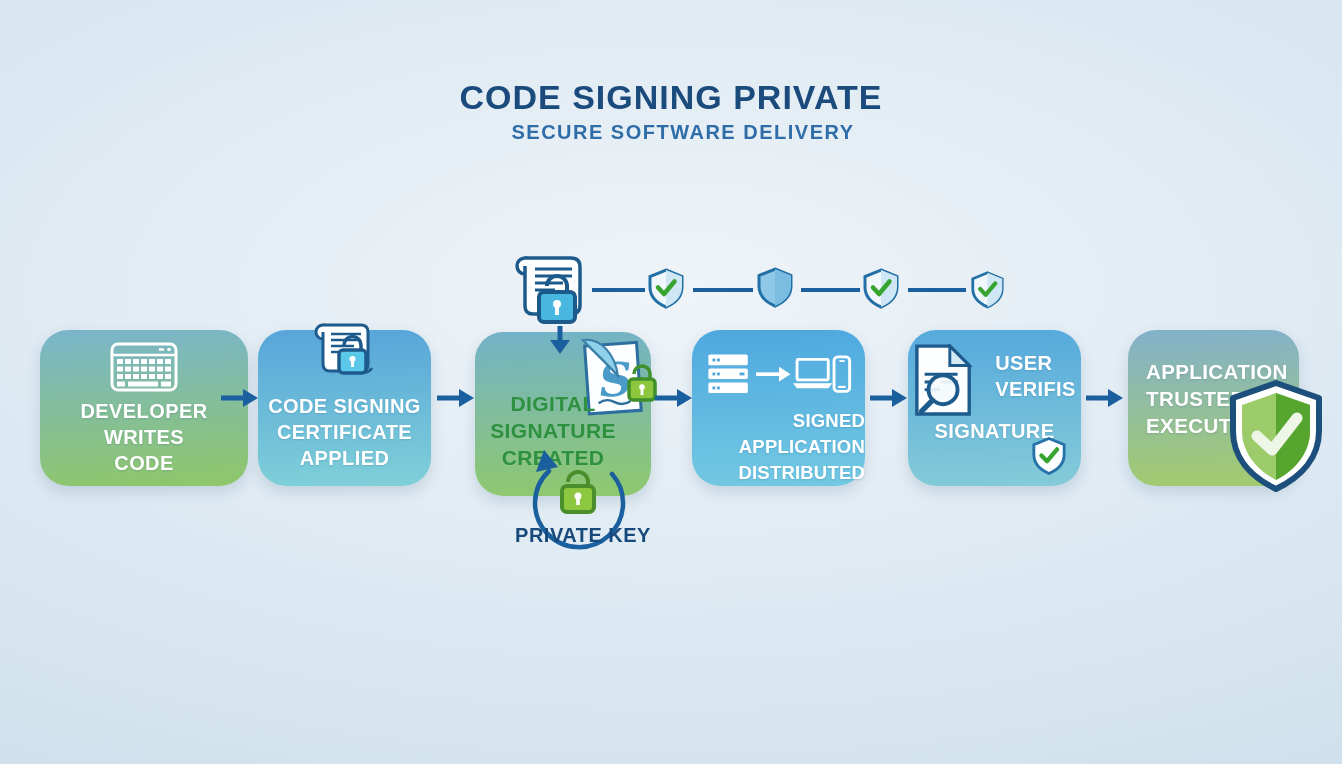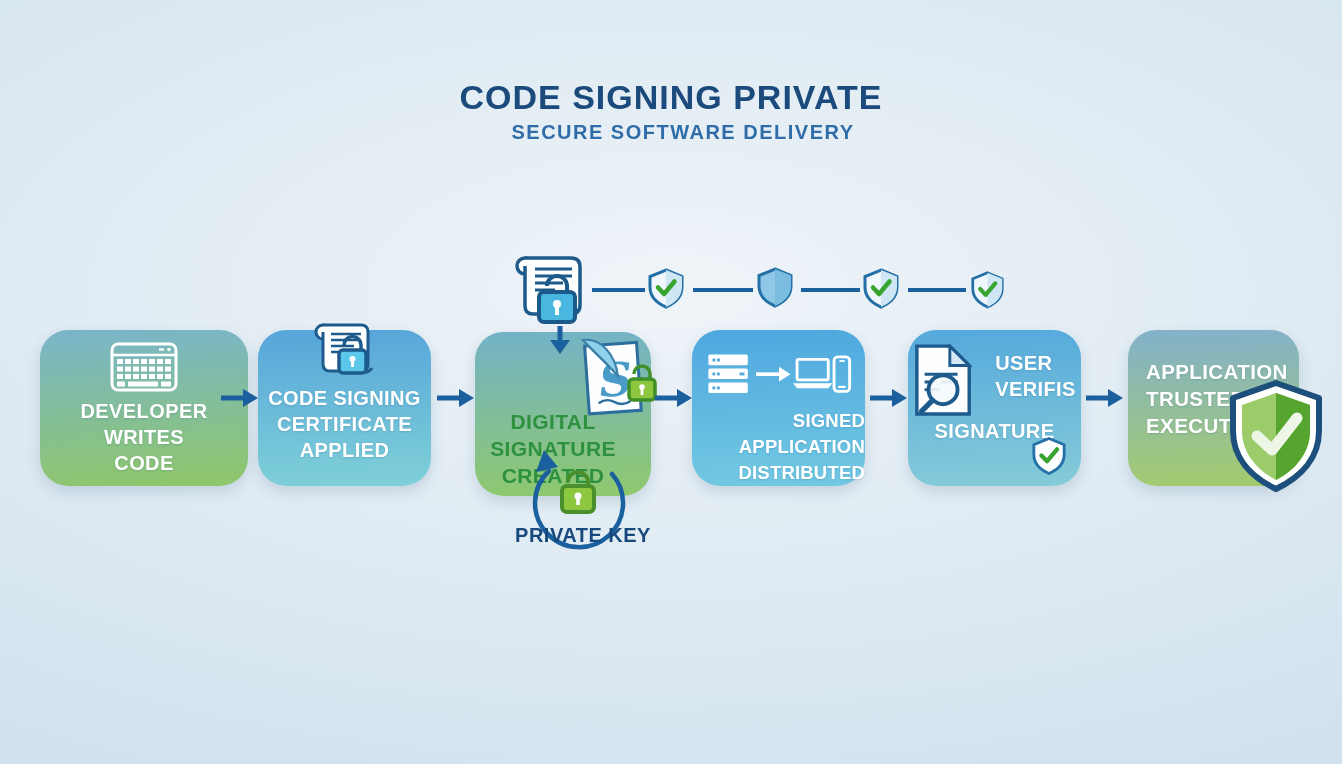--- a/index.html
+++ b/index.html
@@ -23,24 +23,24 @@
     box-shadow:0 6px 14px rgba(40,80,120,.16);
     display:flex; flex-direction:column; align-items:center;
     color:#fff; text-align:center;
   }
   .step-label{
     font-weight:bold; font-size:20px; line-height:26px; letter-spacing:.4px;
     white-space:pre-line; text-shadow:0 1px 2px rgba(20,70,110,.18);
   }
   .step1{left:40px; width:208px; background:linear-gradient(176deg,#79b5cb 0%,#8fc768 100%);}
   .step1 .icon-kb{margin-top:12px; margin-bottom:6px;}
-  .step2{left:258px; width:173px; background:linear-gradient(178deg,#57a5da 0%,#7fd0d8 100%);}
+  .step2{left:258px; width:173px; background:linear-gradient(178deg,#57a5da 0%,#7fd0d8 100%);gap:8px;}
   .step2 .icon-scroll{margin-top:-9px; margin-bottom:4px;}
   .step3{left:475px; top:332px; width:176px; height:164px; background:linear-gradient(178deg,#73b2c8 0%,#8fc96d 100%);}
-  .step3 .step-label{position:absolute; top:58px; left:6px; right:26px; color:#2e9140; font-size:21px; line-height:27px; text-shadow:none;margin-top:18px;}
+  .step3 .step-label{position:absolute; top:58px; left:6px; right:26px; color:#2e9140; font-size:21px; line-height:27px; text-shadow:none;}
   .step3 .icon-sign{position:absolute; top:4px; right:-8px;}
   .step4{left:692px; width:173px; background:linear-gradient(178deg,#4ea8df 0%,#73c9e2 100%);}
   .step4 .icon-dist{margin-top:22px; margin-bottom:10px;}
   .step4 .step-label{font-size:18.5px; letter-spacing:.2px;text-align:right;}
   .step5{left:908px; width:173px; background:linear-gradient(178deg,#55a9dc 0%,#85cbd8 100%);}
   .row5{display:flex; align-items:flex-start; gap:20px; margin-top:14px;}
   .row5 .step-label{text-align:left; margin-top:6px;}
   .step5 .badge{position:absolute; right:14px; bottom:10px;}
   .step6{left:1128px; width:171px; background:linear-gradient(178deg,#83b1cb 0%,#a3cb6d 100%);}
   .step6 .step-label{position:absolute; left:18px; top:28px; text-align:left; font-size:20.5px; line-height:27px;}

